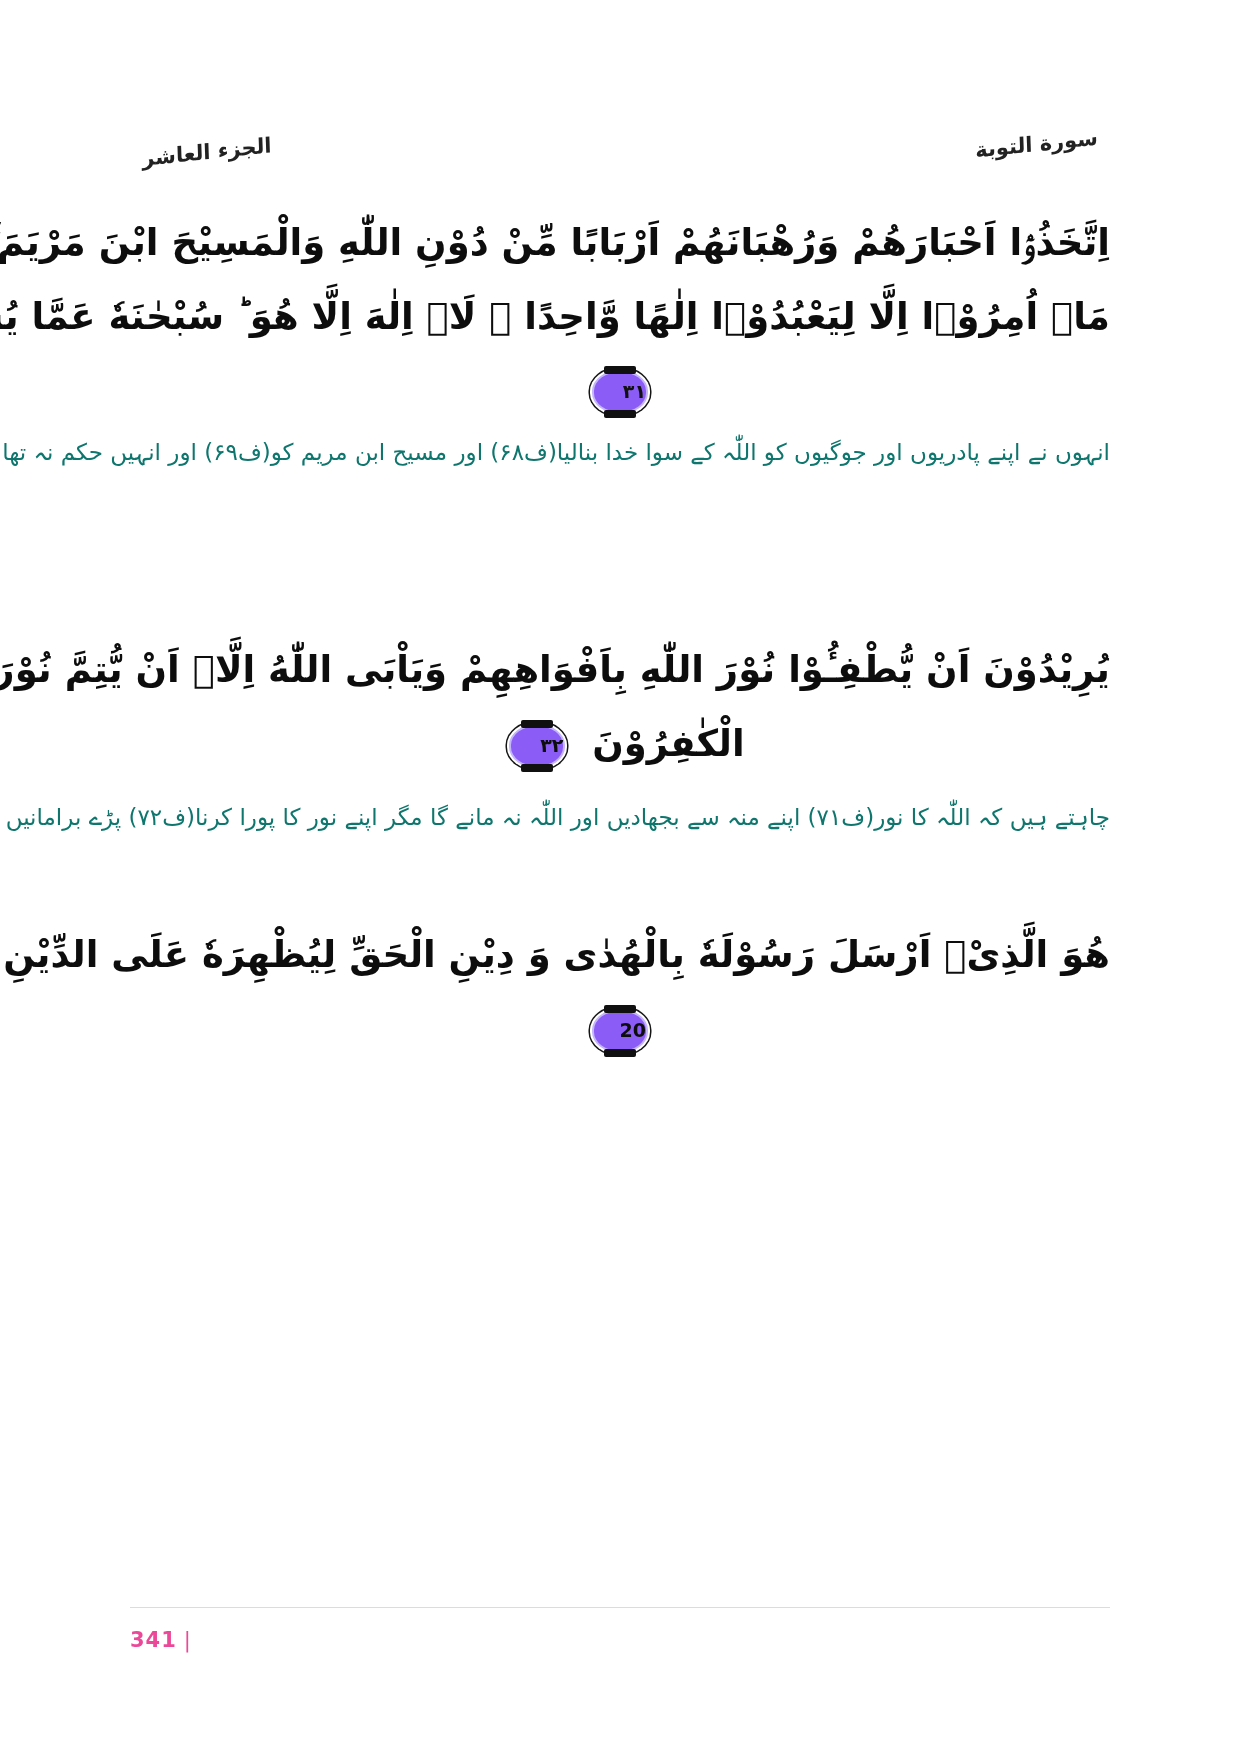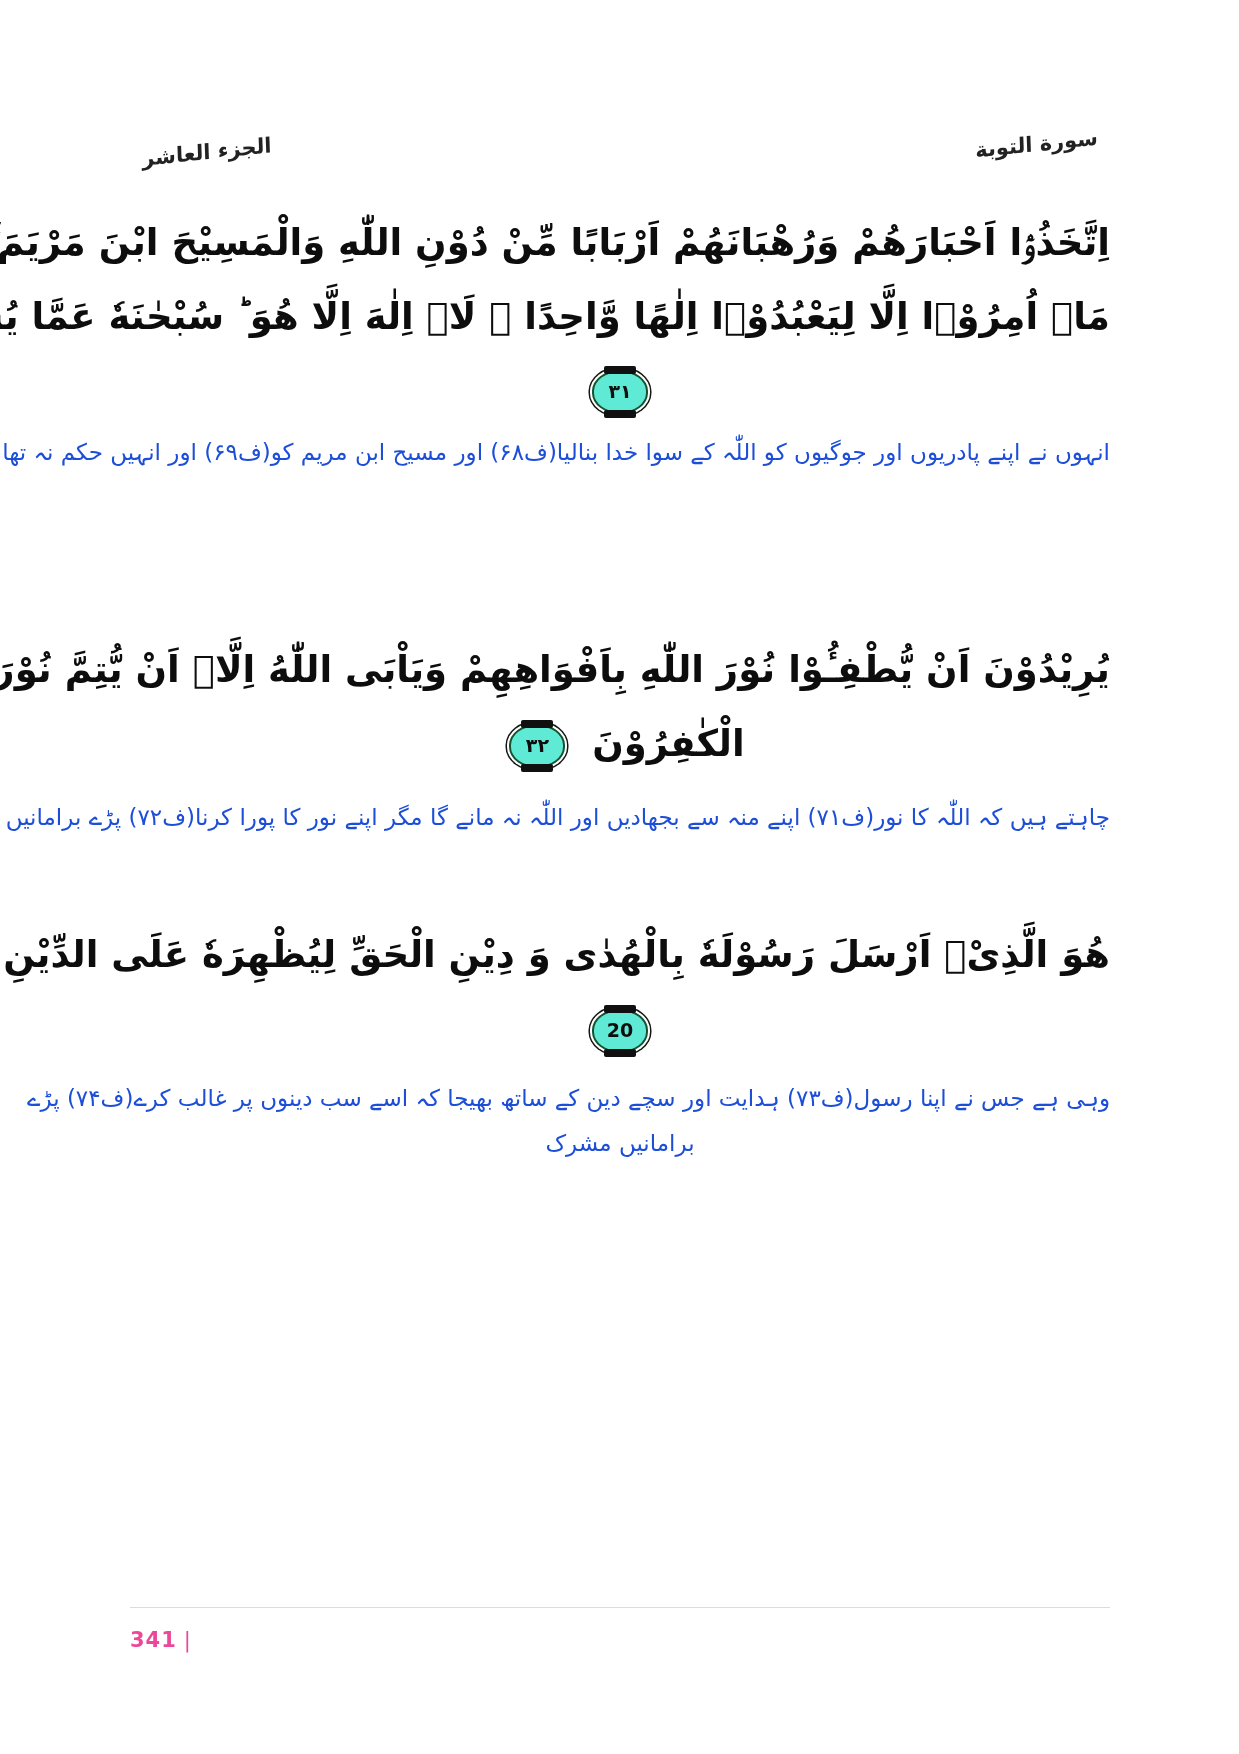--- a/index.html
+++ b/index.html
@@ -47,34 +47,34 @@
     color:#0d0d0d;
     white-space:nowrap;
   }
   
   .urdu-line{
     direction:rtl;
     text-align:center;
     font-size:23px;
     font-weight:normal;
     line-height:45px;
-    color:#1d4ed8;
+    color:#0f766e;
     white-space:nowrap;
   }
   
   .medallion-row{text-align:center;margin-top:16px;height:52px;}
   .medallion{
     position:relative;
     display:inline-block;
     width:52px;height:40px;
-    background:#5eead4;
-    border:2px solid #14532d;
+    background:#8b5cf6;
+    border:2px solid #c4b5fd;
     border-radius:50% / 48%;
     box-shadow:0 0 0 2px #ffffff, 0 0 0 3.5px #151515;
-    text-align:center;
+    text-align:right;
     vertical-align:middle;
   }
   .medallion .num{
     display:block;
     font-size:19px;
     font-weight:bold;
     line-height:38px;
     direction:rtl;
   }
   .medallion .bar{
@@ -158,24 +158,20 @@
       <div class="arabic-line" dir="rtl" lang="ar">هُوَ الَّذِىْۤ اَرْسَلَ رَسُوْلَهٗ بِالْهُدٰى وَ دِيْنِ الْحَقِّ لِيُظْهِرَهٗ عَلَى الدِّيْنِ كُلِّهٖ ۙ</div>
       <div class="arabic-line" dir="rtl" lang="ar">
         <span class="medallion">
           <span class="bar top"></span>
           <span class="num">20</span>
           <span class="bar bottom"></span>
         </span>
       </div>
     </div>
 
-    <div class="urdu-33">
-      <div class="urdu-line" dir="rtl" lang="ur">وہی ہے جس نے اپنا رسول(ف۷۳) ہدایت اور سچے دین کے ساتھ بھیجا کہ اسے سب دینوں پر غالب کرے(ف۷۴) پڑے</div>
-      <div class="urdu-line" dir="rtl" lang="ur">برامانیں مشرک</div>
-    </div>
 
   </div>
 
   <div class="footer-divider"></div>
   <div class="page-number">
     <span>341</span><span class="sep">|</span>
   </div>
 </div>
 
 </body></html>

